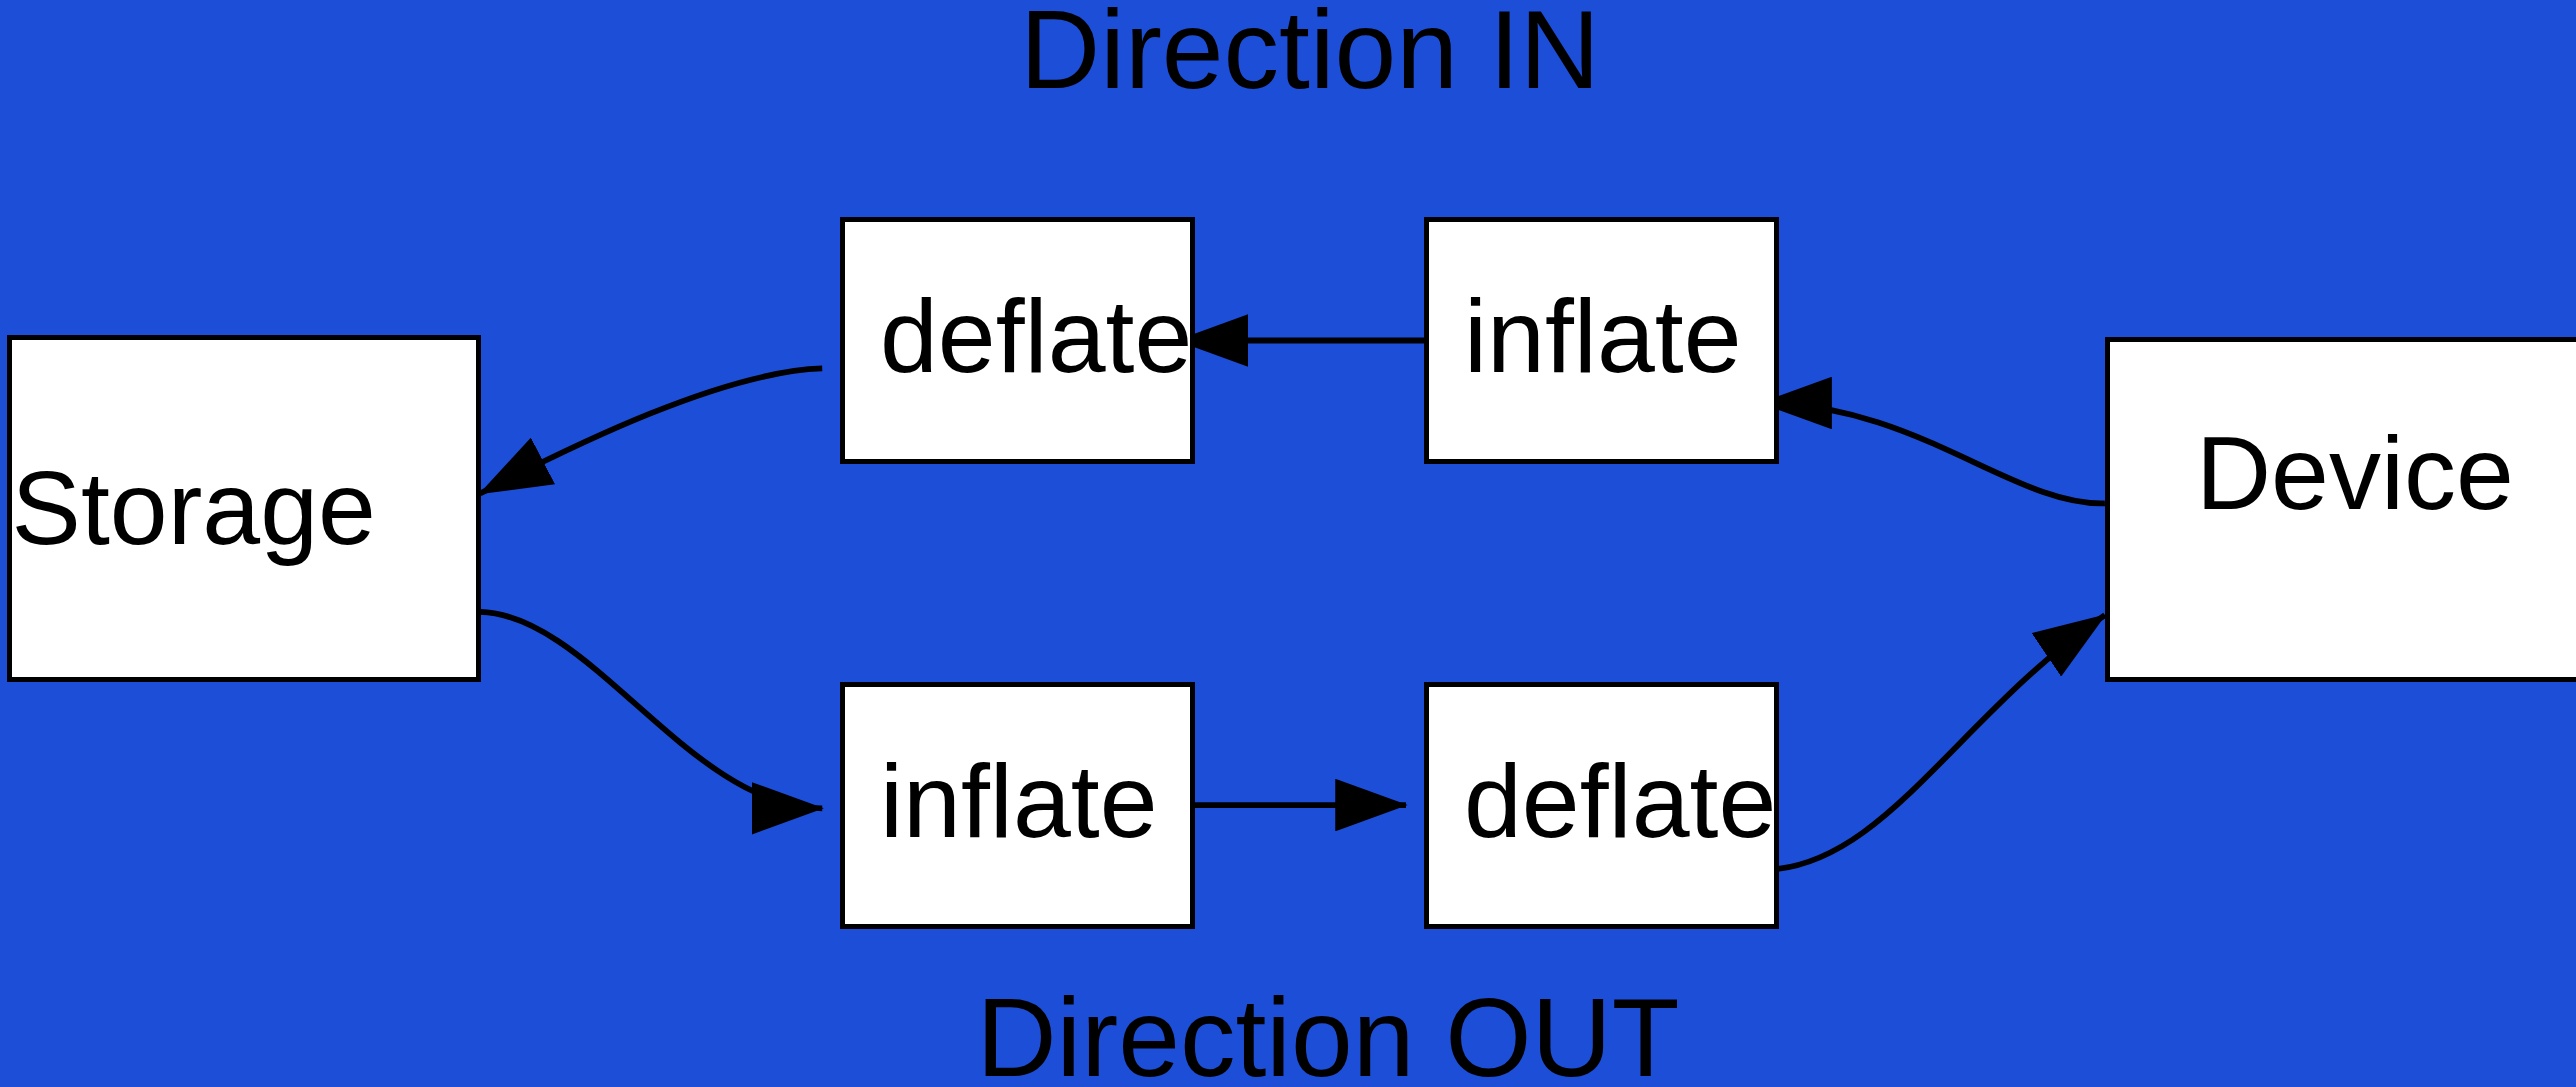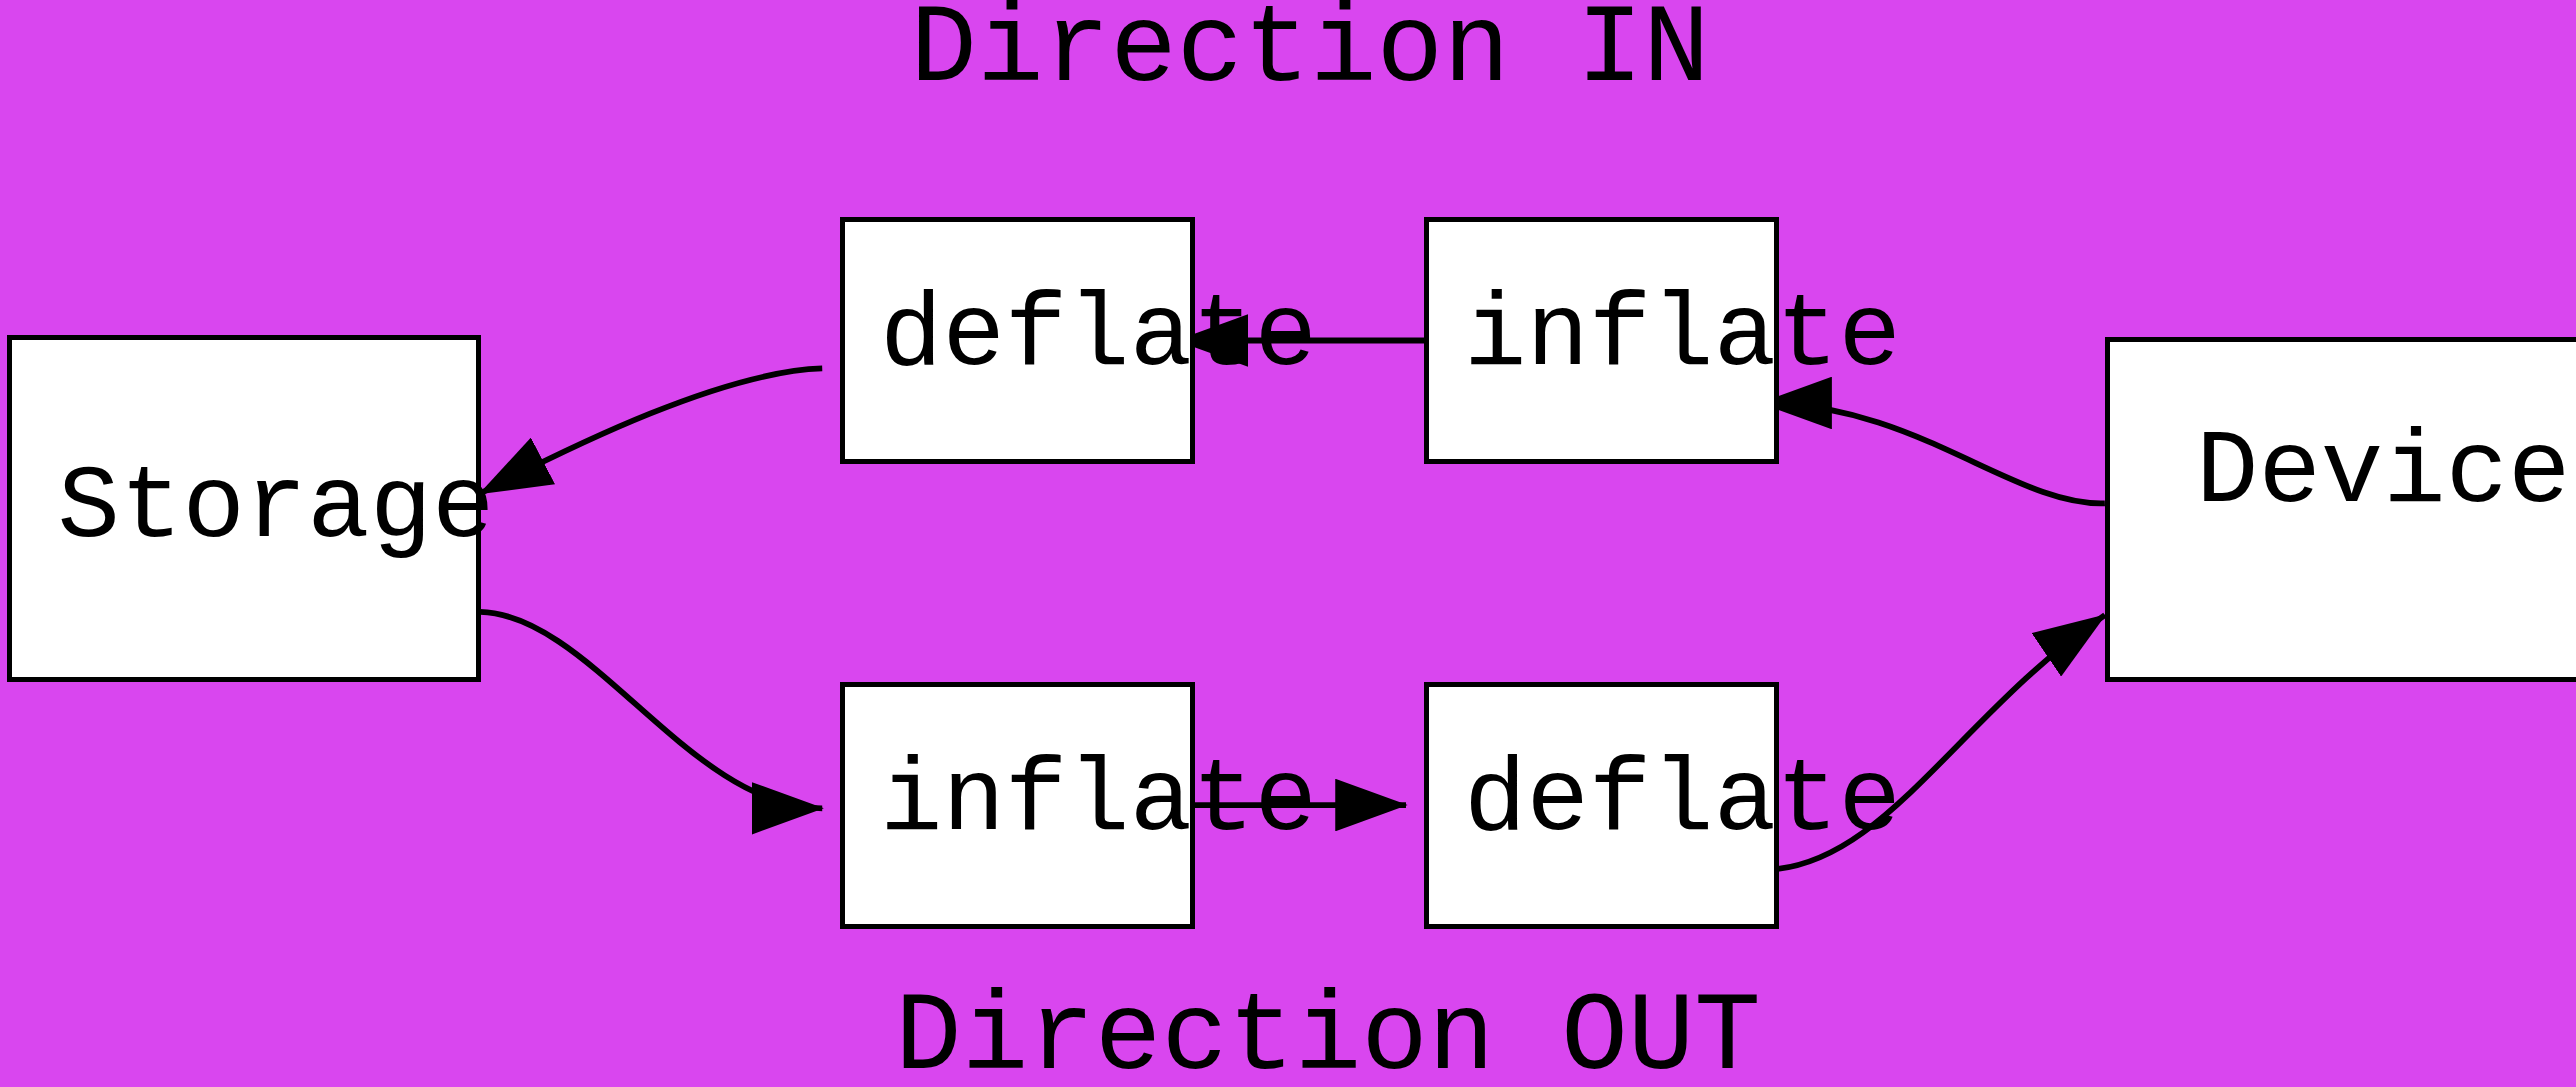--- a/index.html
+++ b/index.html
@@ -4,22 +4,22 @@
 <style>
   html, body {
     margin: 0;
     padding: 0;
     background: #ffffff;
   }
   #canvas {
     position: relative;
     width: 2576px;
     height: 1088px;
-    background: #d946ef;
-    font-family: Liberation Mono, monospace;
+    background: #1d4ed8;
+    font-family: Liberation Sans, sans-serif;
     color: #000000;
     overflow: hidden;
   }
   #edges {
     position: absolute;
     left: 0;
     top: 0;
     width: 2576px;
     height: 1088px;
   }
@@ -40,21 +40,20 @@
     height: 247px;
     padding-left: 35px;
     padding-bottom: 8.2px;
     margin-left: 18px;
   }
   #node-storage-daemon {
     left: 6.6px;
     top: 335px;
     width: 474px;
     height: 347px;
-    padding-left: 46px;
   }
   #node-storage-daemon .lines {
     line-height: 1.42;
   }
   #node-deflate-in  { left: 822px; top: 217px; }
   #node-inflate-in  { left: 1406px; top: 217px; }
   #node-inflate-out { left: 822px; top: 682px; }
   #node-deflate-out { left: 1406px; top: 682px; }
   #node-device {
     left: 2105px;

